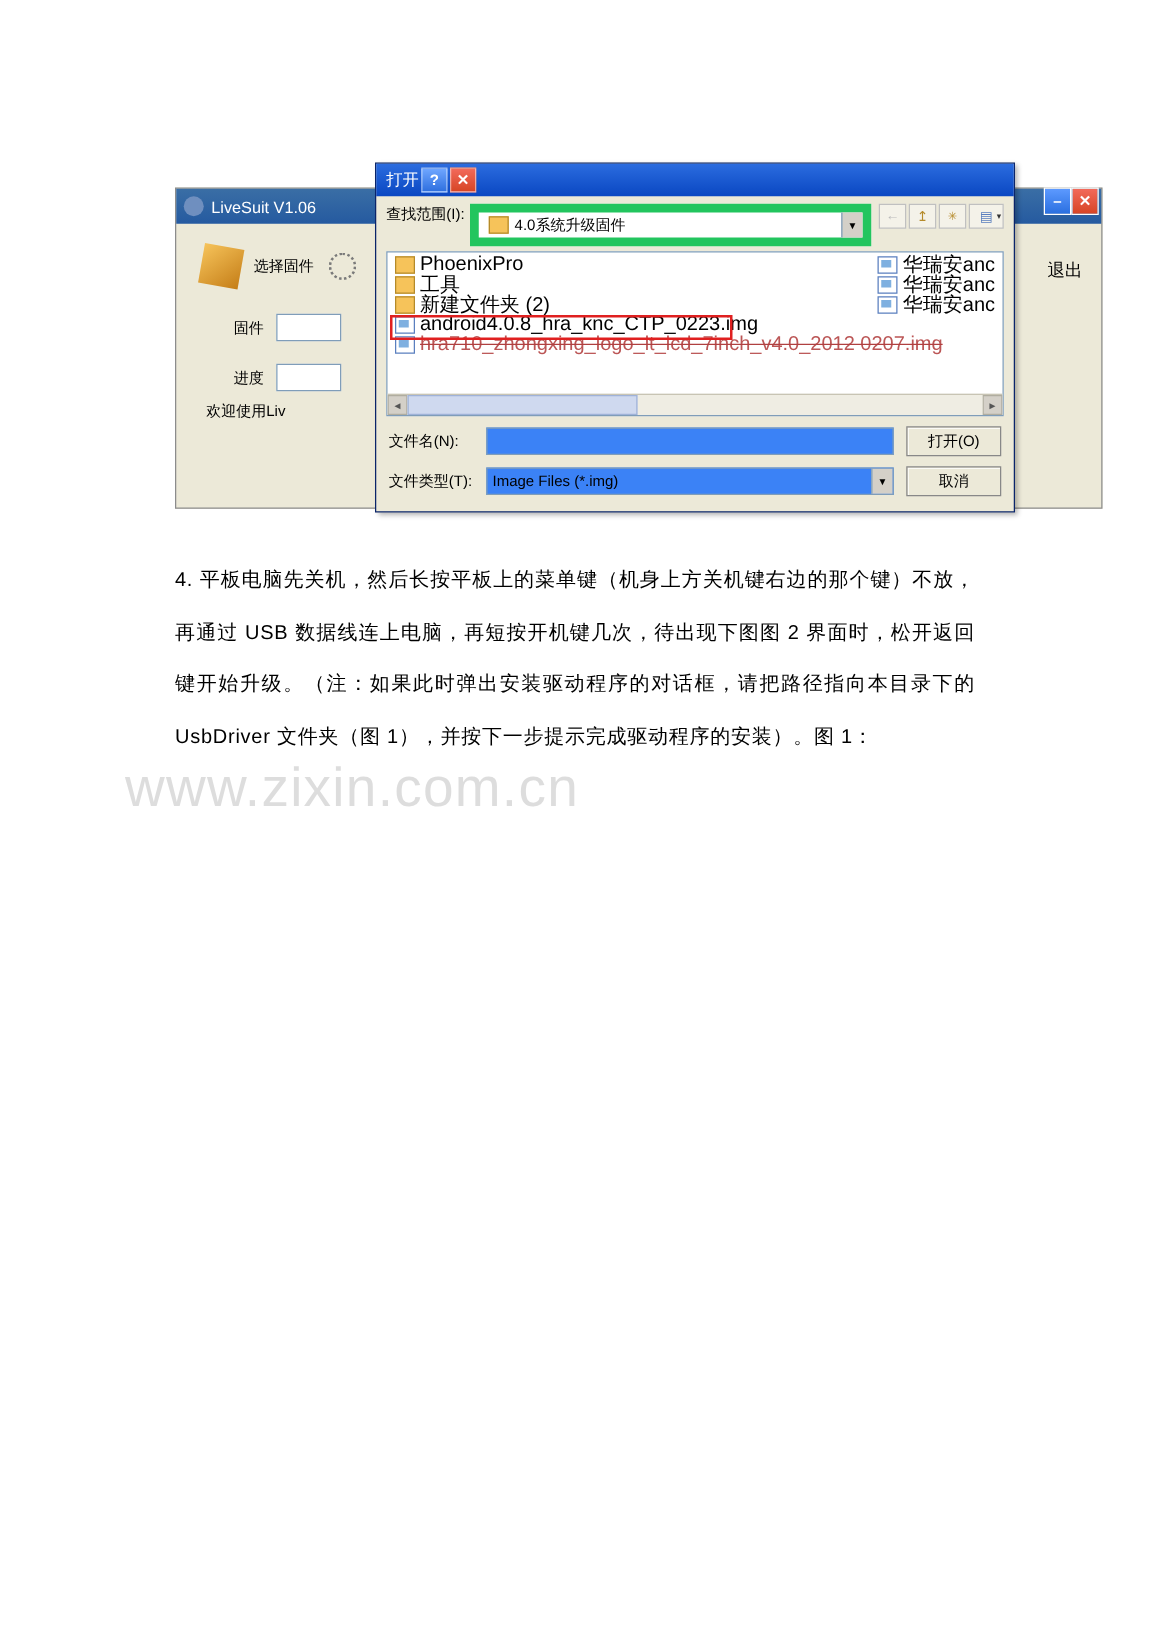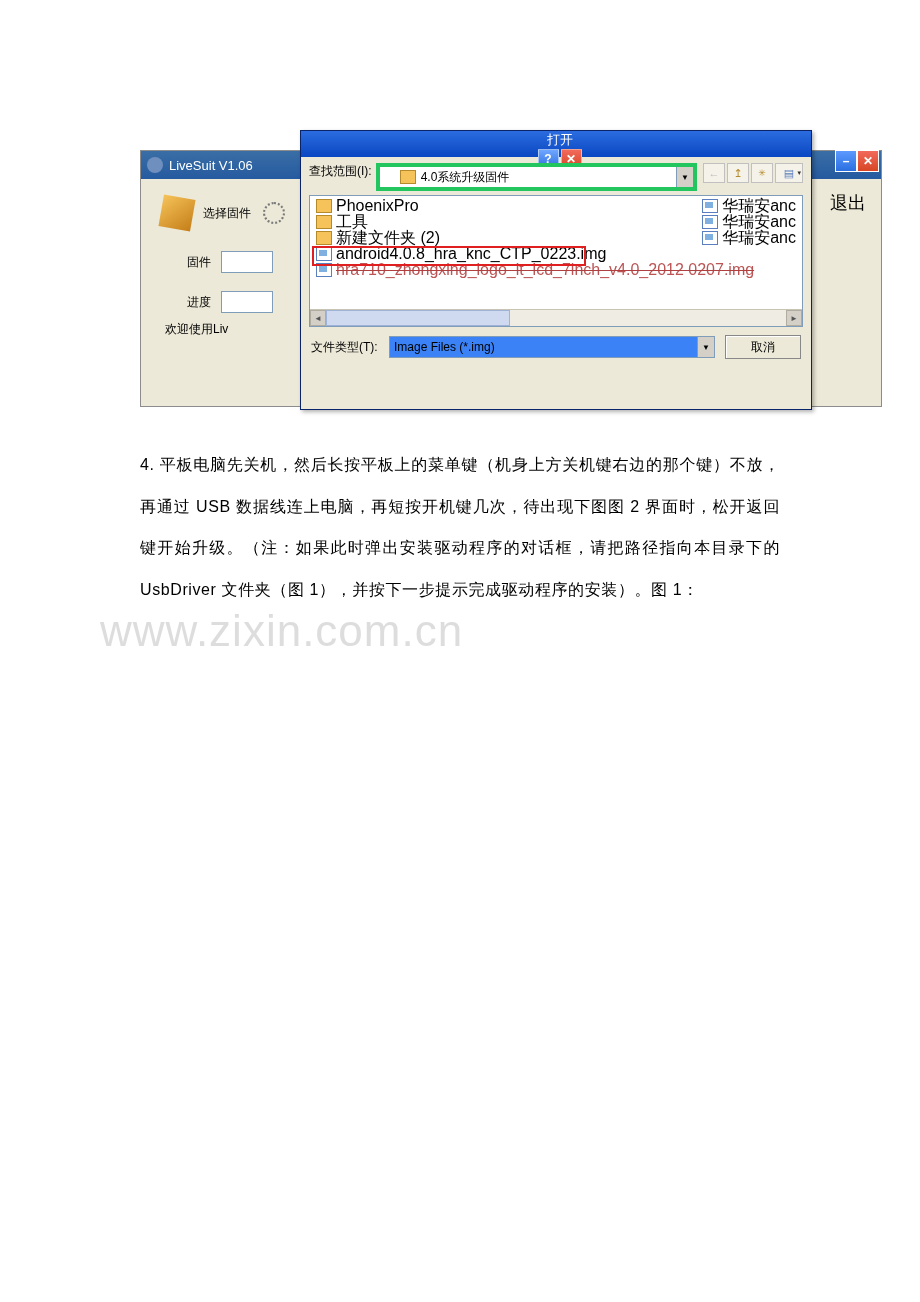--- a/index.html
+++ b/index.html
@@ -103,22 +103,22 @@
     background: #fff;
   }
   .ls-status {
     font-size: 12px;
     margin-top: 4px;
     padding-left: 4px;
   }
   .exit-btn {
     position: absolute;
     right: 14px;
-    top: 61px;
-    font-size: 18px;
+    top: 78px;
+    font-size: 14px;
   }
   
   .opendlg {
     position: absolute;
     left: 160px;
     top: 0;
     width: 510px;
     height: 278px;
     background: #ece9d8;
     border: 1px solid #0a246a;
@@ -128,21 +128,20 @@
   }
   .opendlg-title {
     height: 26px;
     background: linear-gradient(to bottom,#2b6cdf,#0a47c2);
     color: #fff;
     display: flex;
     align-items: center;
     padding-left: 8px;
     font-size: 13px;
     justify-content: flex-start;
-    flex-direction: column;
   }
   .title-right {
     display: flex;
     padding-right: 3px;
   }
   .title-btn {
     width: 21px; height: 20px;
     margin-left: 2px;
     display: flex;
     align-items: center;
@@ -156,25 +155,25 @@
   .title-btn.help { background: linear-gradient(#6fa6ff,#2f70df); }
   .title-btn.closex { background: linear-gradient(#f26a5b,#d74525); }
   .lookin-row {
     display: flex;
     padding: 6px 8px 4px 8px;
   }
   .lookin-label { margin-right: 4px; }
   .lookin-combo {
     flex: 1;
     height: 20px;
-    border: 4px solid #22c55e;
+    border: 7px solid #22c55e;
     background: #fff;
     display: flex;
     align-items: center;
-    padding-left: 20px;
+    padding-left: 8px;
     margin-right: 6px;
     position: relative;
   }
   .combo-folder {
     width: 14px; height: 12px;
     background: #f6c35a;
     border: 1px solid #b58a2a;
     margin-right: 5px;
   }
   .combo-arrow {
@@ -422,20 +421,29 @@
           <div class="hs-btn">◄</div>
           <div class="hs-track">
             <div class="hs-thumb"></div>
           </div>
           <div class="hs-btn">►</div>
         </div>
       </div>
 
       <div class="bottom-rows">
         <div class="brow">
+          <span class="blabel">文件名(N):</span>
+          <div class="binput">
+            <span></span>
+          </div>
+          <div class="bbtn">
+            <span>打开(O)</span>
+          </div>
+        </div>
+        <div class="brow">
           <span class="blabel">文件类型(T):</span>
           <div class="binput combo">
             <span>Image Files (*.img)</span>
             <div class="combo-arrow">▼</div>
           </div>
           <div class="bbtn">
             <span>取消</span>
           </div>
         </div>
       </div>

